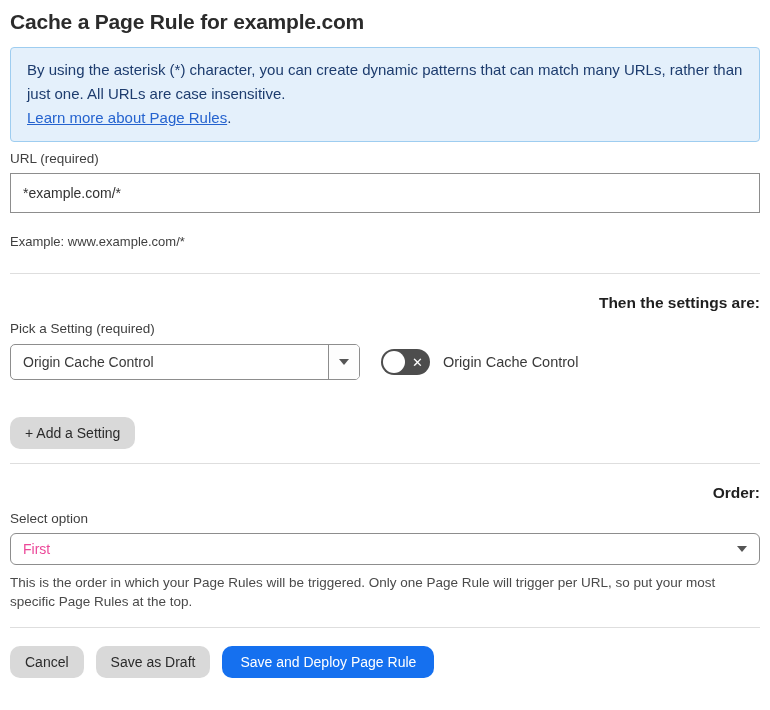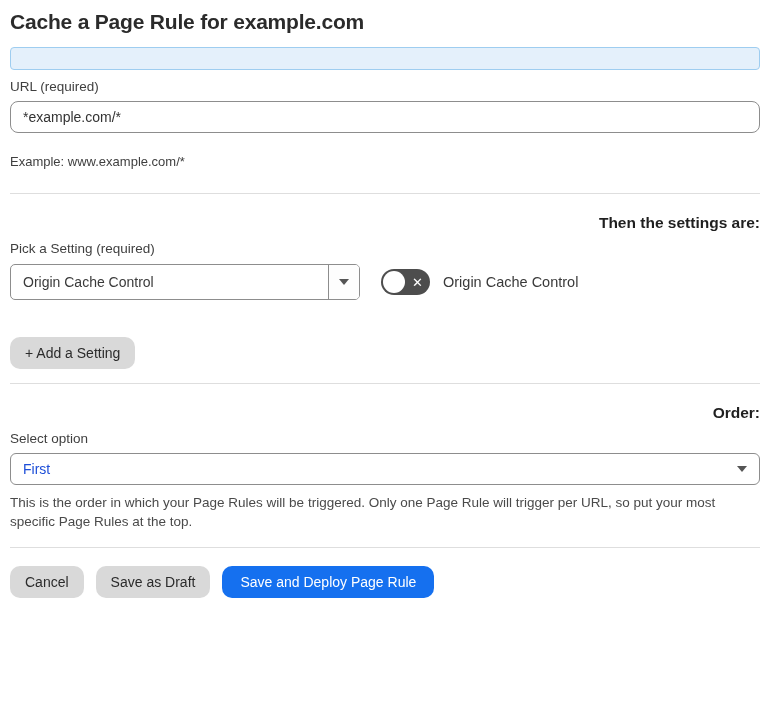--- a/index.html
+++ b/index.html
@@ -38,24 +38,24 @@
 
   .field-label {
     font-size: 13.5px;
     color: #3f3f3f;
     margin-top: 9px;
   }
 
   .text-input {
     display: block;
     width: 100%;
-    height: 32px;
+    height: 40px;
     margin-top: 7px;
     border: 1px solid #8d8d8d;
-    border-radius: 8px;
+    border-radius: 0;
     padding: 4px 12px;
     font-size: 14px;
     color: #333;
     font-family: inherit;
     background: #fff;
     outline: none;
   }
 
   .example-text { font-size: 13px; color: #3f3f3f; margin-top: 21px; }
 
@@ -152,21 +152,21 @@
     width: 100%;
     height: 32px;
     border: 1px solid #8d8d8d;
     border-radius: 6px;
     background: #fff;
     display: flex;
     align-items: center;
     padding: 0 12px;
     cursor: pointer;
   }
-  .order-select .select-value { flex: 1; font-size: 14px; color: #1d4ed8; }
+  .order-select .select-value { flex: 1; font-size: 14px; color: #ec4899; }
 
   .help-text {
     margin-top: 8px;
     font-size: 13.5px;
     line-height: 19px;
     color: #4a4a4a;
     max-width: 748px;
   }
 
   .footer-actions { margin-top: 18px; display: flex; align-items: center; }
@@ -178,20 +178,22 @@
   }
 </style>
 </head>
 <body>
 
 
 
 <h1 class="page-title">Cache a Page Rule for example.com</h1>
 
 <div class="info-box">
+  <div class="info-body">By using the asterisk (*) character, you can create dynamic patterns that can match many URLs, rather than just one. All URLs are case insensitive.</div>
+  <div><a class="info-link">Learn more about Page Rules</a><span>.</span></div>
 </div>
 
 <div class="field-label">URL (required)</div>
 <input class="text-input" type="text" value="*example.com/*" style="">
 <div class="example-text">Example: www.example.com/*</div>
 
 <hr class="divider">
 
 <div class="section-heading">Then the settings are:</div>
 

